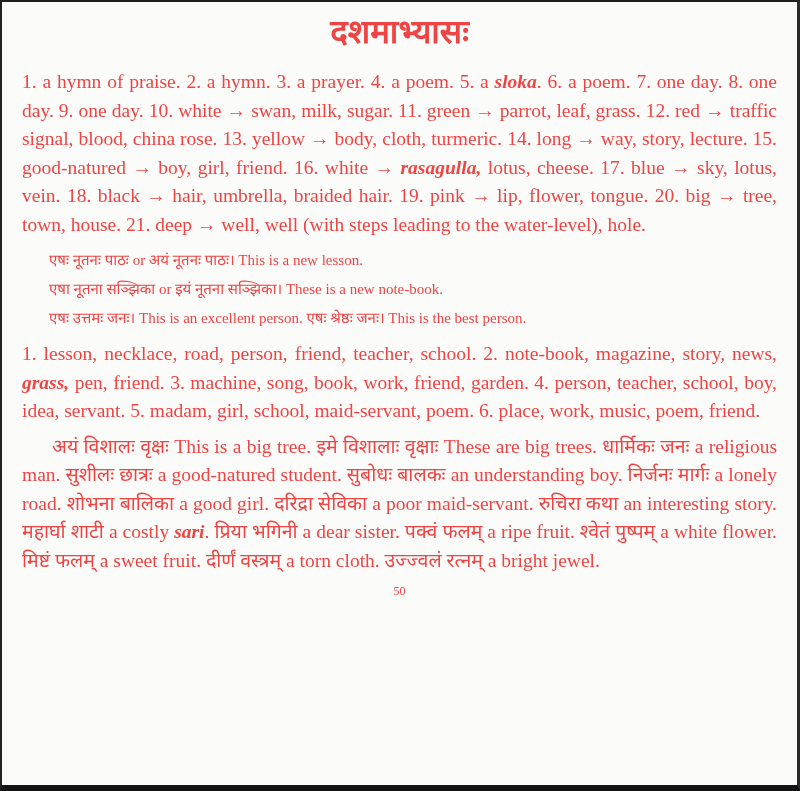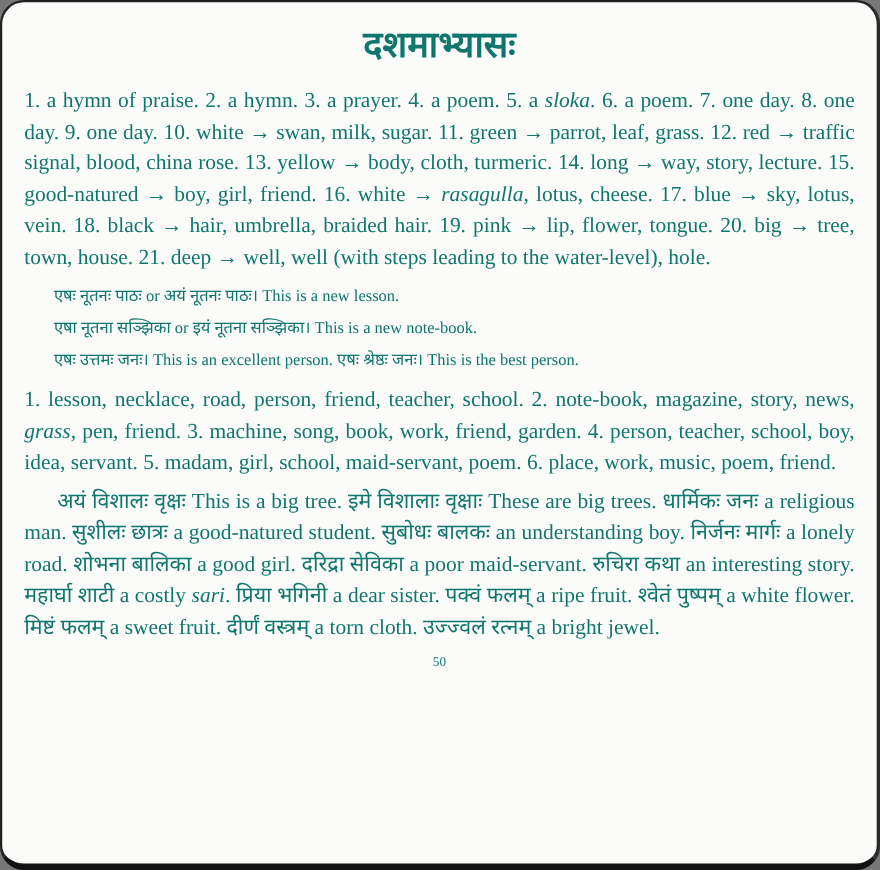--- a/index.html
+++ b/index.html
@@ -4,29 +4,28 @@
 <style>
   html, body { margin: 0; padding: 0; }
   body { background: #777; }
   .page {
     position: relative;
     width: 800px;
     height: 791px;
     box-sizing: border-box;
     margin: 0 auto;
     background: #fbfbf9;
-    color: #0f766e;
+    color: #ef4444;
     font-family: "Liberation Serif", "DejaVu Serif", serif;
     border-top: 2px solid #202020;
     border-left: 2px solid #202020;
     border-right: 3px solid #2a2a2a;
     border-bottom: 6px solid #121212;
-    padding: 16px 20px 0 20px;
+    padding: 6px 20px 0 20px;
     overflow: hidden;
-    border-radius: 22px;
   }
   .title {
     text-align: center;
     font-size: 33px;
     line-height: 44px;
     margin: 2px 0 14px 0;
     font-weight: 600;
   }
   p { margin: 0; }
   .body-par {
@@ -53,34 +52,34 @@
     font-size: 19.5px;
     line-height: 29px;
     text-align: justify;
   }
   .page-number {
     text-align: center;
     font-size: 12px;
     line-height: 28px;
     margin-top: 2px;
   }
-  .it { font-style: italic; }
+  .it { font-style: italic; font-weight: bold; }
 </style>
 </head>
 <body>
 
 <div class="page">
 
   <div class="title">दशमाभ्यासः</div>
 
   <p class="body-par last-left"><span>1. a hymn of praise. 2. a hymn. 3. a prayer. 4. a poem. 5. a </span><span class="it">sloka</span><span>. 6. a poem. 7. one day. 8. one day. 9. one day. 10. white → swan, milk, sugar. 11. green → parrot, leaf, grass. 12. red → traffic signal, blood, china rose. 13. yellow → body, cloth, turmeric. 14. long → way, story, lecture. 15. good-natured → boy, girl, friend. 16. white → </span><span class="it">rasagulla,</span><span> lotus, cheese. 17. blue → sky, lotus, vein. 18. black → hair, umbrella, braided hair. 19. pink → lip, flower, tongue. 20. big → tree, town, house. 21. deep → well, well (with steps leading to the water-level), hole.</span></p>
 
   <div class="examples">
     <p>एषः नूतनः पाठः or अयं नूतनः पाठः। This is a new lesson.</p>
-    <p>एषा नूतना सञ्झिका or इयं नूतना सञ्झिका। This is a new note-book.</p>
+    <p>एषा नूतना सञ्झिका or इयं नूतना सञ्झिका। These is a new note-book.</p>
     <p>एषः उत्तमः जनः। This is an excellent person. एषः श्रेष्ठः जनः। This is the best person.</p>
   </div>
 
   <p class="body-par last-left vocab"><span>1. lesson, necklace, road, person, friend, teacher, school. 2. note-book, magazine, story, news, </span><span class="it">grass,</span><span> pen, friend. 3. machine, song, book, work, friend, garden. 4. person, teacher, school, boy, idea, servant. 5. madam, girl, school, maid-servant, poem. 6. place, work, music, poem, friend.</span></p>
 
   <p class="body-par last-left adjectives"><span>अयं विशालः वृक्षः This is a big tree. इमे विशालाः वृक्षाः These are big trees. धार्मिकः जनः a religious man. सुशीलः छात्रः a good-natured student. सुबोधः बालकः an understanding boy. निर्जनः मार्गः a lonely road. शोभना बालिका a good girl. दरिद्रा सेविका a poor maid-servant. रुचिरा कथा an interesting story. महार्घा शाटी a costly </span><span class="it">sari</span><span>. प्रिया भगिनी a dear sister. पक्वं फलम् a ripe fruit. श्वेतं पुष्पम् a white flower. मिष्टं फलम् a sweet fruit. दीर्णं वस्त्रम् a torn cloth. उज्ज्वलं रत्नम् a bright jewel.</span></p>
 
 
 
   <div class="page-number">50</div>

